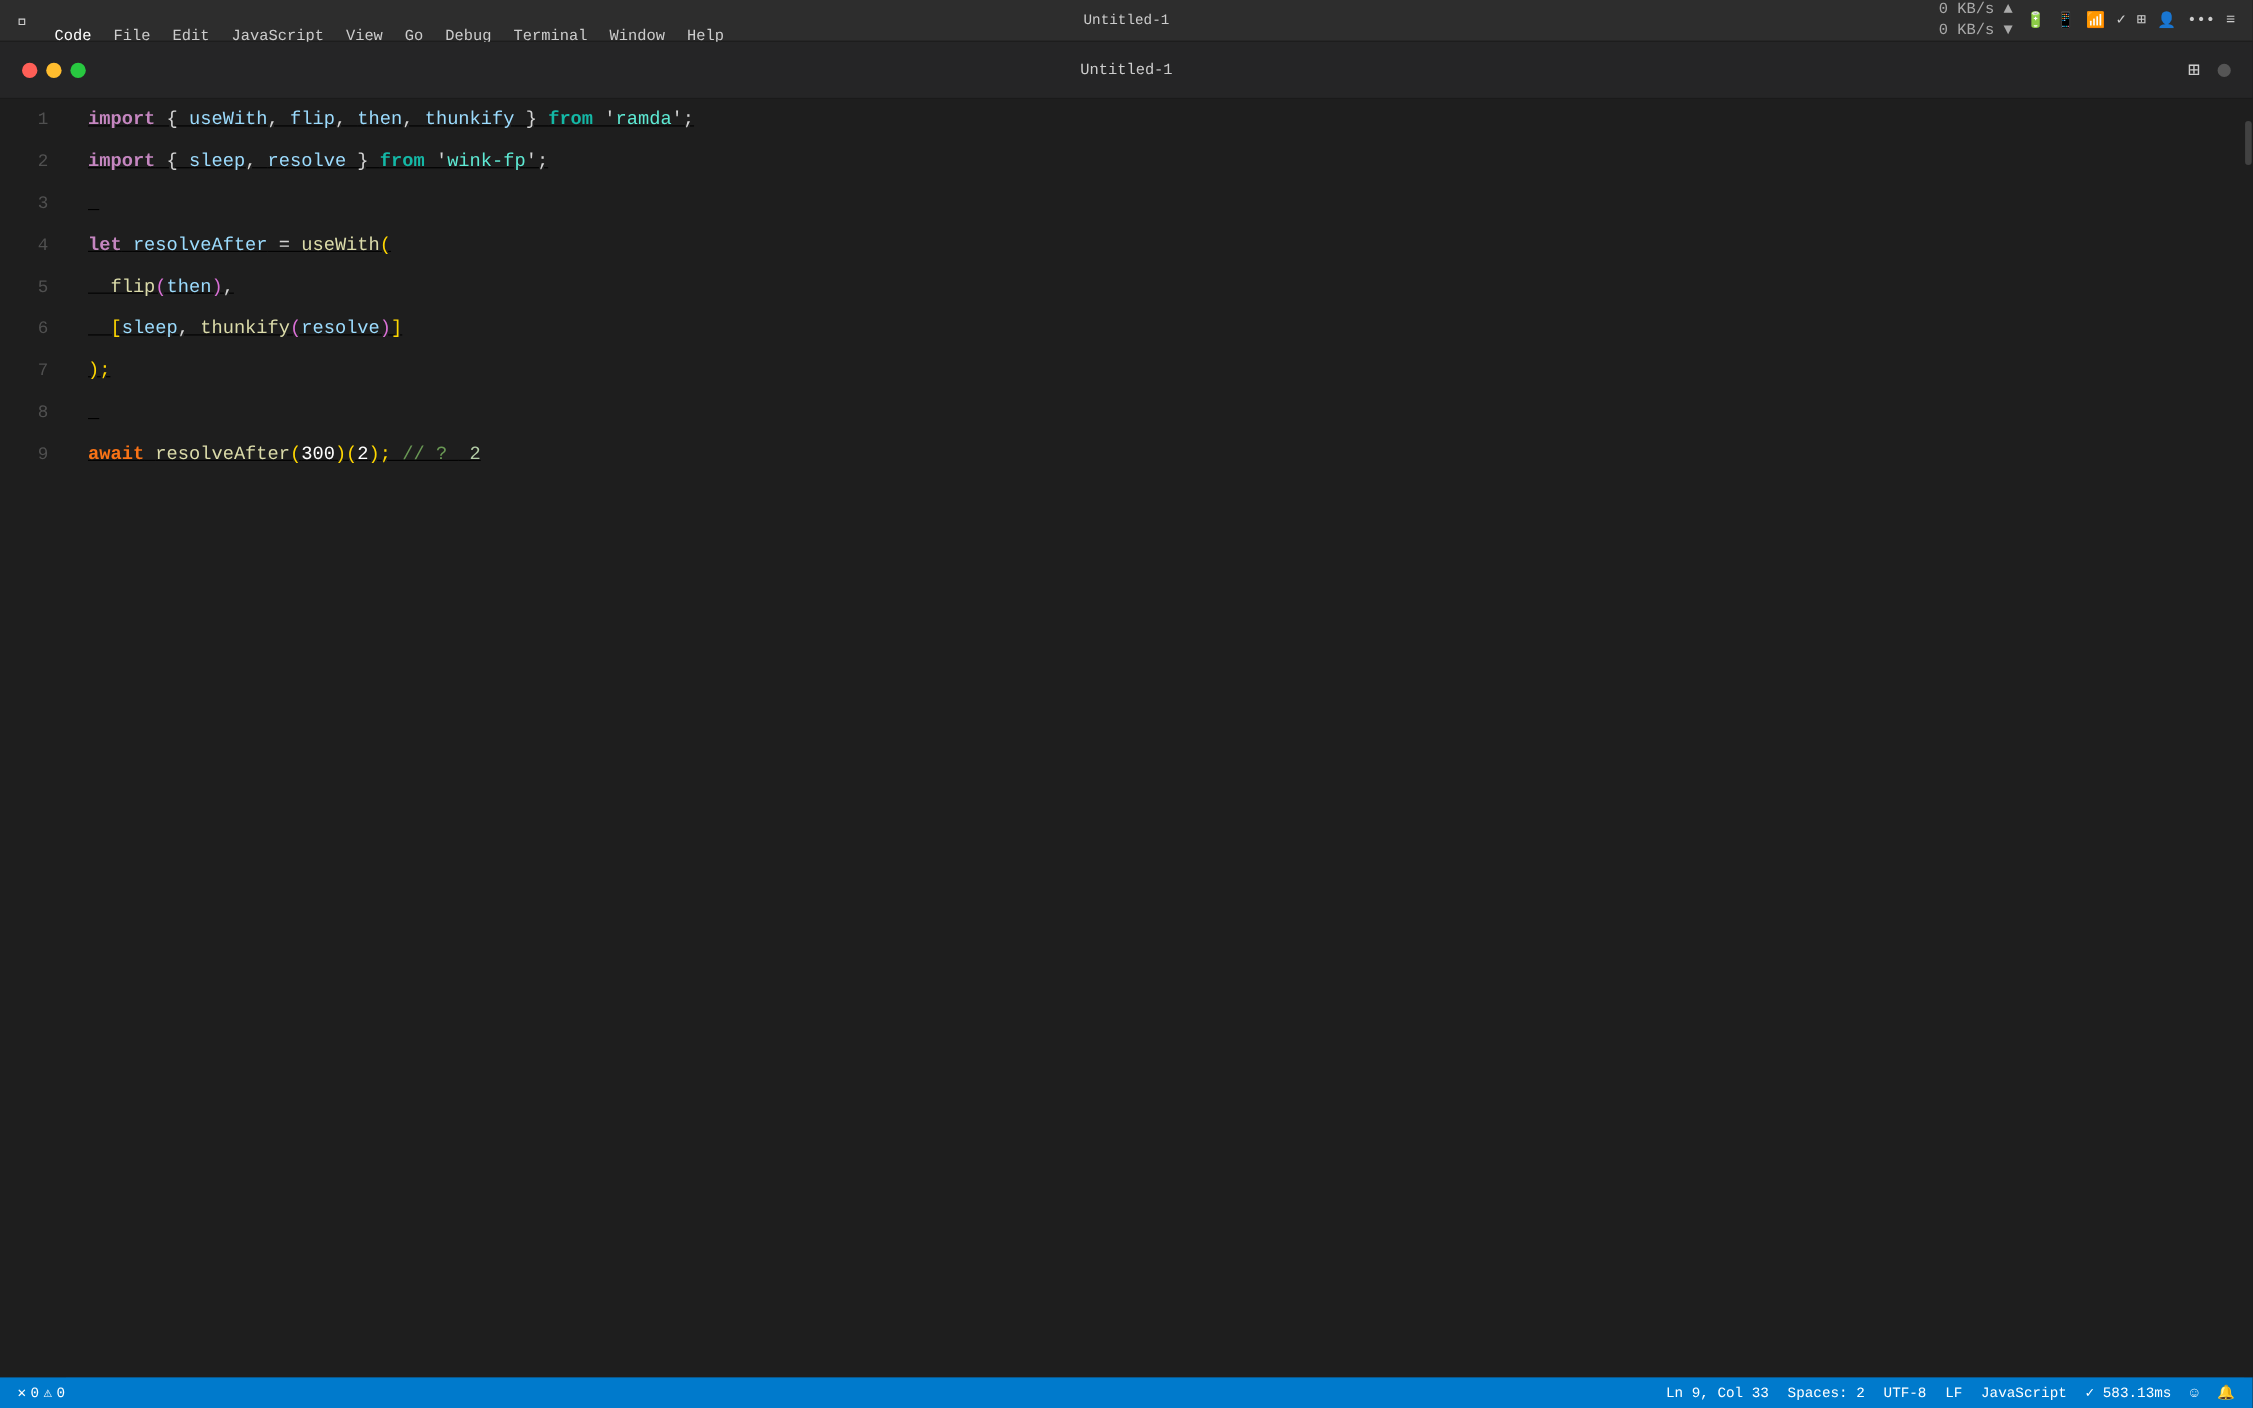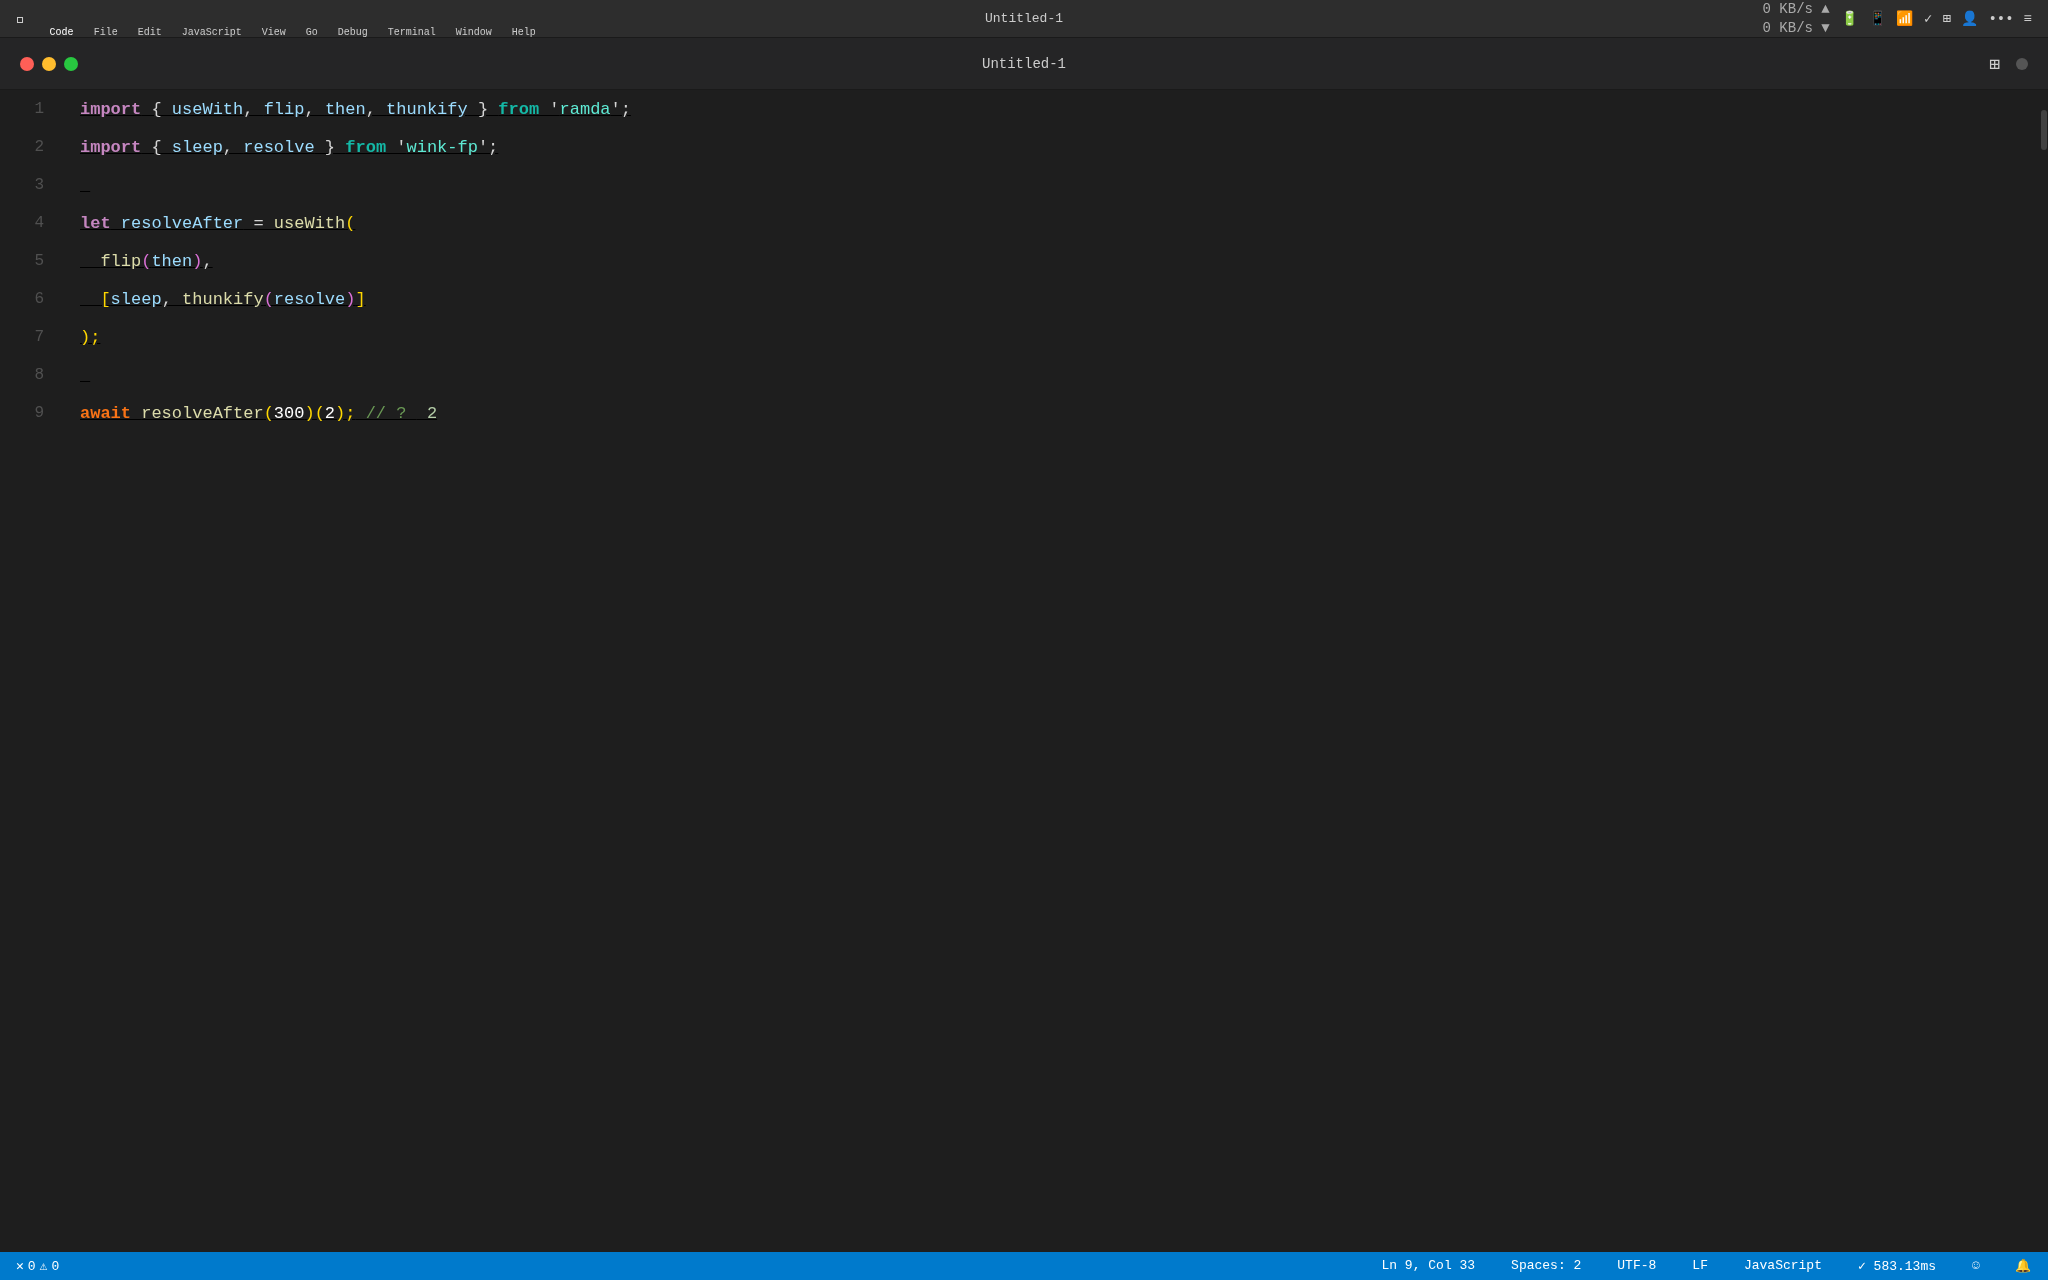--- a/index.html
+++ b/index.html
@@ -39,21 +39,21 @@
     }
 
     .menu-items {
       display: flex;
       align-items: center;
       gap: 4px;
     }
 
     .menu-item {
       color: #cccccc;
-      font-size: 10px;
+      font-size: 14px;
       padding: 2px 8px;
       cursor: pointer;
       border-radius: 4px;
       margin-top: 28px;
     }
 
     .menu-item.active {
       color: #ffffff;
       font-weight: 500;
     }
@@ -253,22 +253,22 @@
 
     .status-left {
       display: flex;
       align-items: center;
       gap: 12px;
     }
 
     .status-right {
       margin-left: auto;
       display: flex;
-      align-items: flex-start;
-      gap: 36px;
+      align-items: center;
+      gap: 17px;
     }
   </style>
 </head>
 <body>
 
 <div class="title-bar">
   <div class="title-bar-left">
     <span class="apple-icon"></span>
     <div class="menu-items">
       <span class="menu-item active">Code</span>

